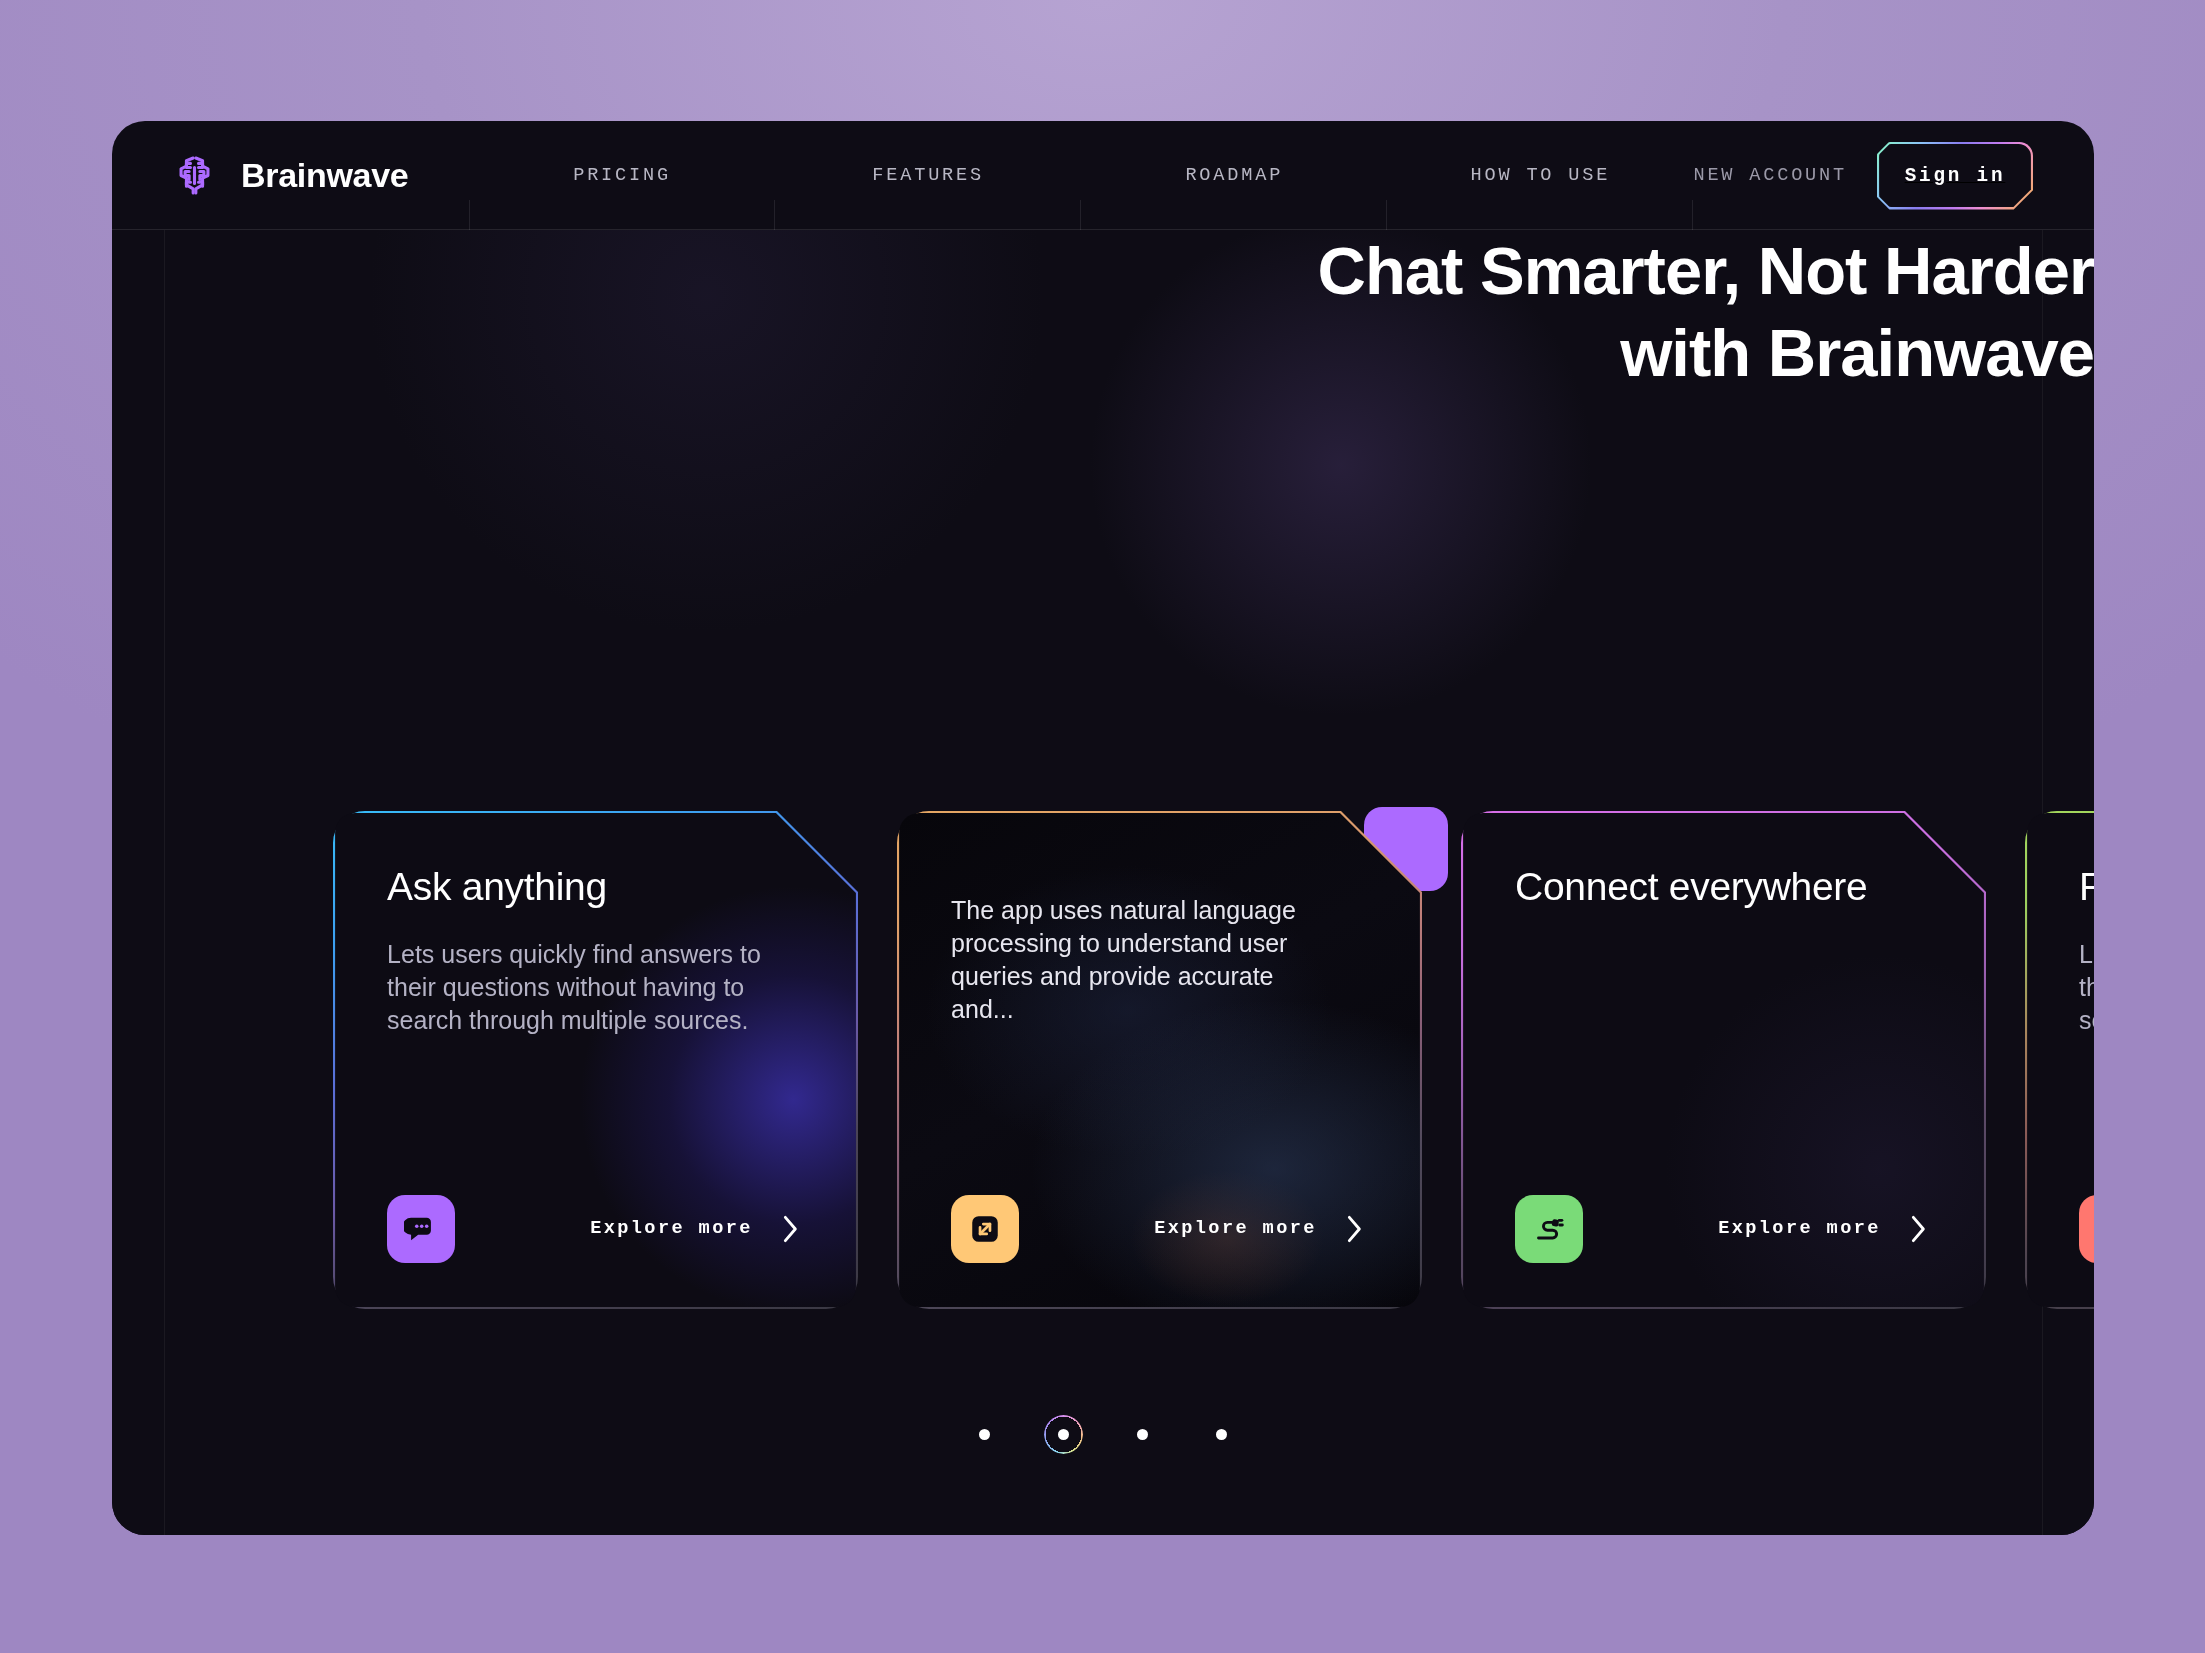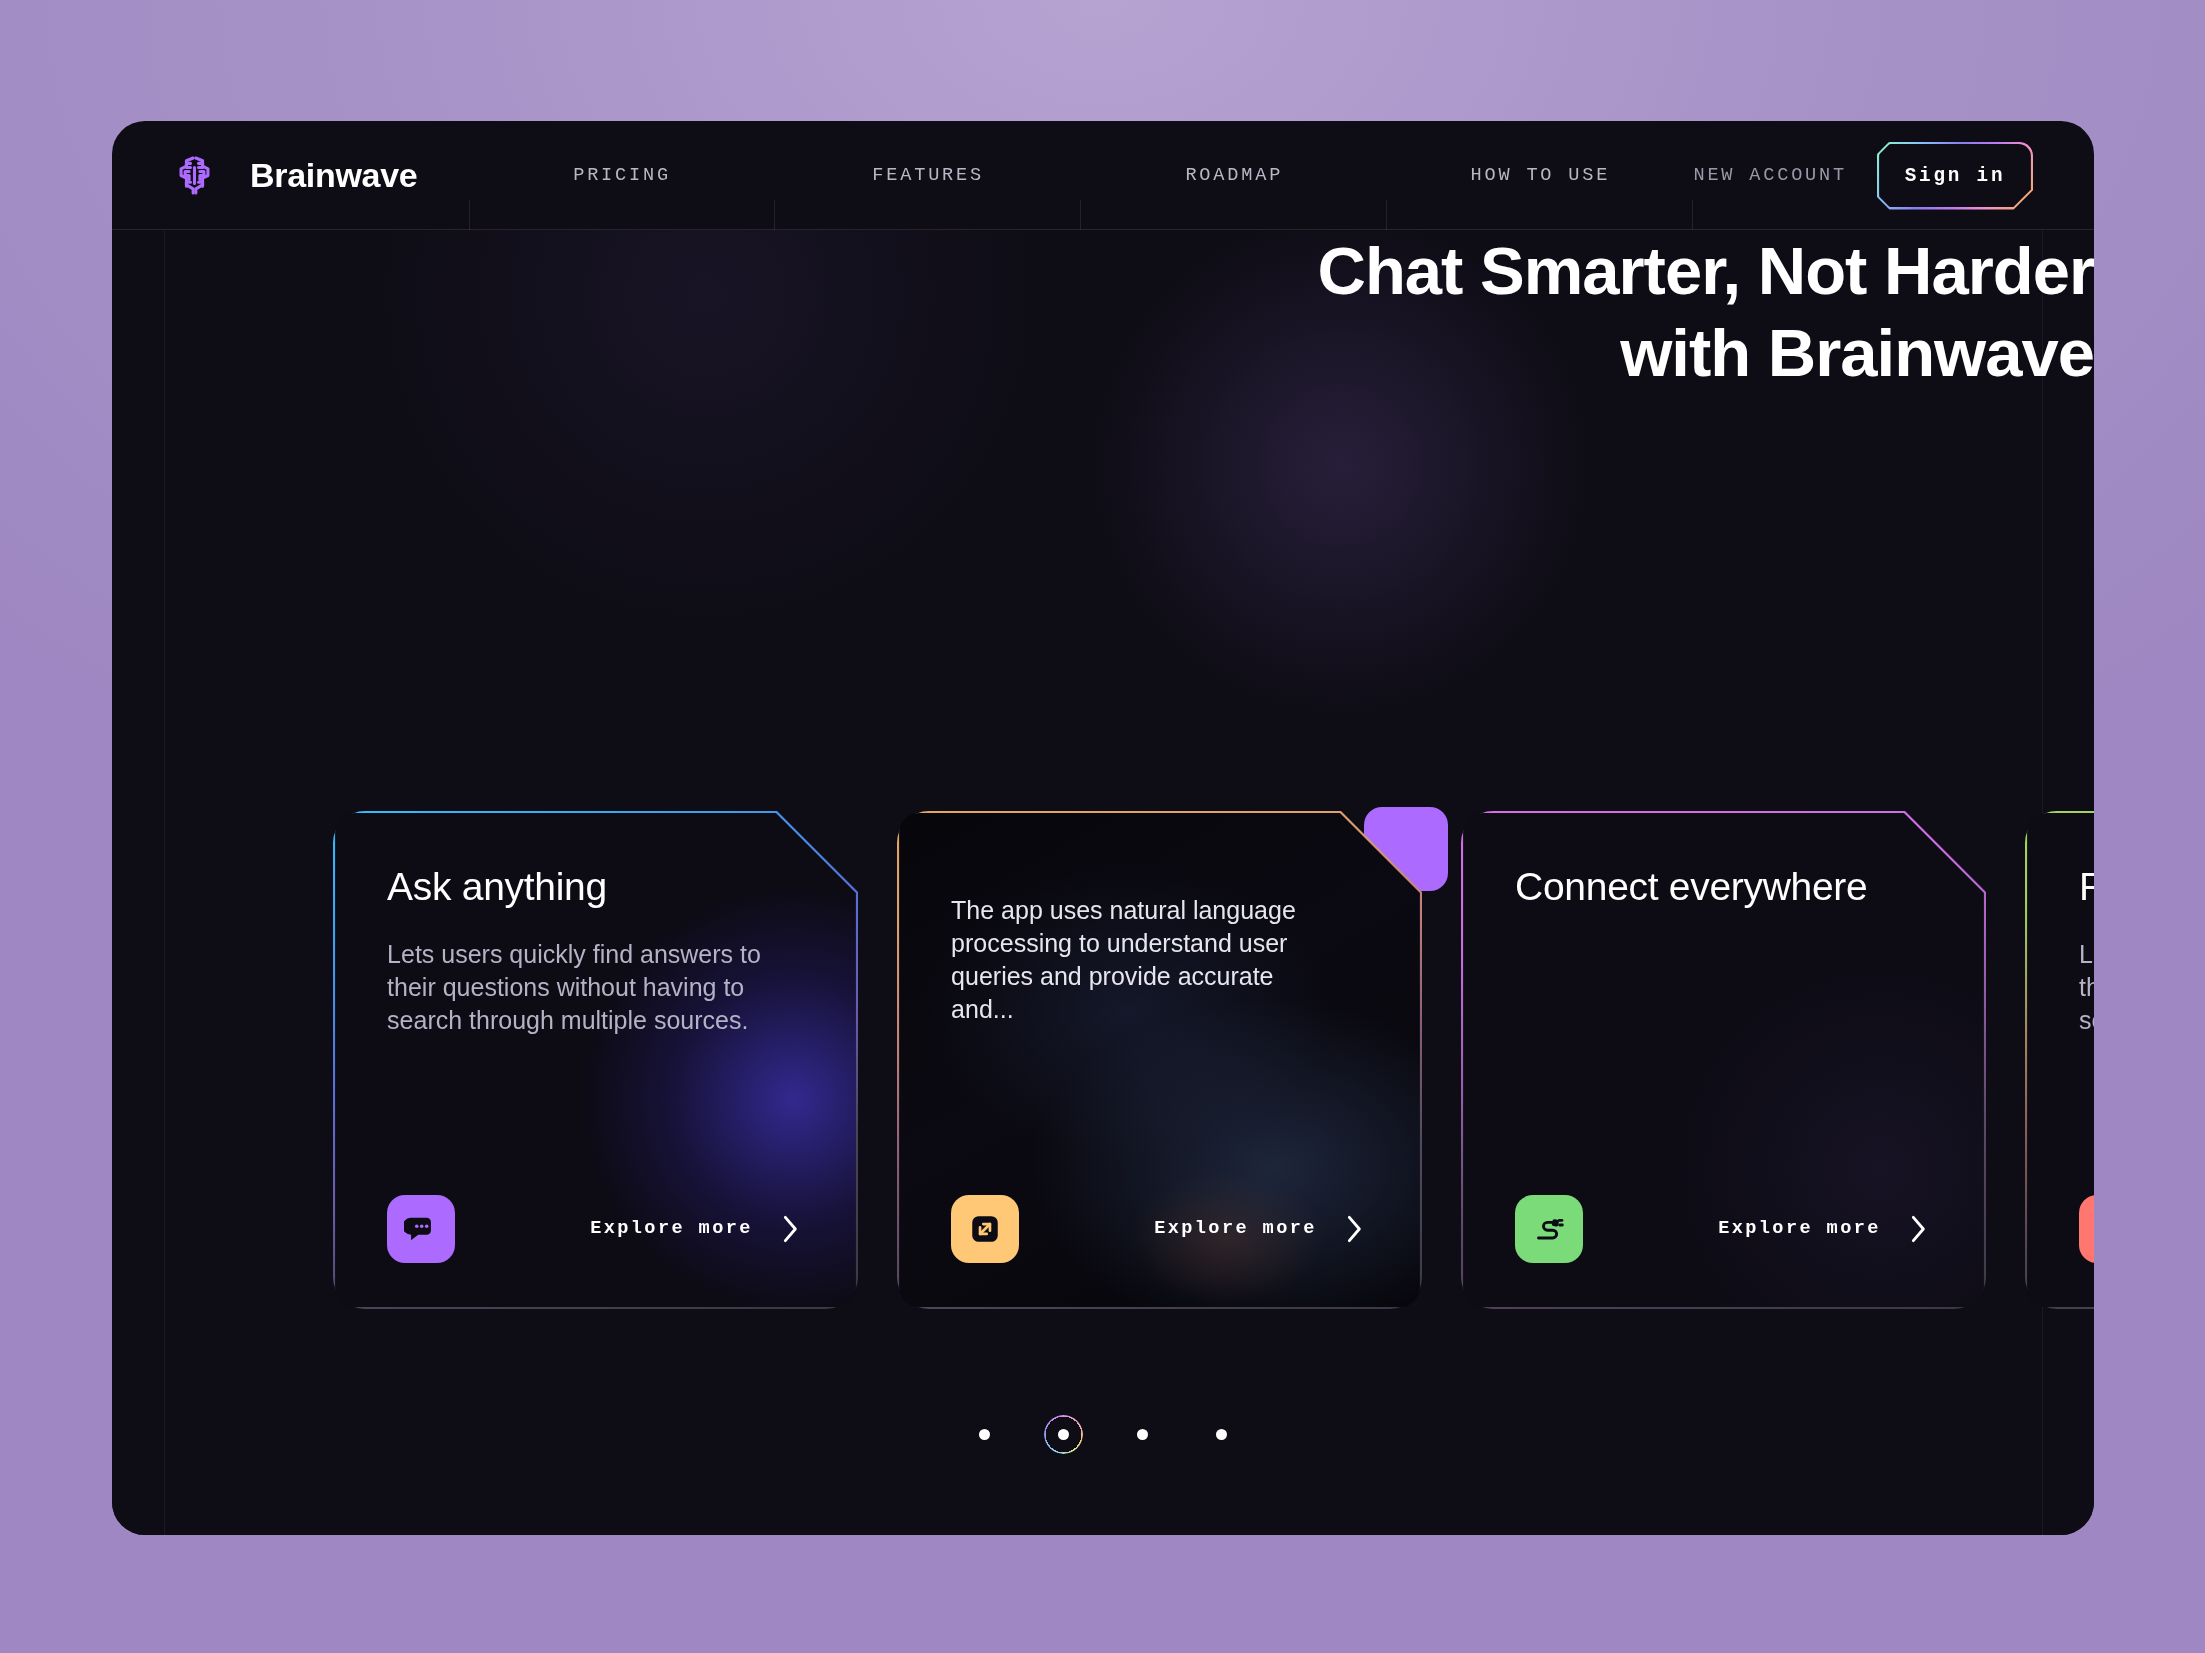--- a/index.html
+++ b/index.html
@@ -43,21 +43,21 @@
   .header-rule {
     position: absolute;
     left: 0; right: 0; bottom: 0;
     height: 1.4px;
     background: rgba(255,255,255,0.10);
   }
 
   .logo {
     display: flex;
     align-items: center;
-    gap: 34px;
+    gap: 25px;
     margin-left: 61px;
     width: 296px;
   }
   .logo-mark { width: 43px; height: 43px; display:block; flex: 0 0 auto; }
   .logo-text {
     color: #ffffff;
     font-size: 34px;
     font-weight: 700;
     letter-spacing: -0.3px;
     white-space: nowrap;
@@ -125,20 +125,21 @@
     width: 156px;
     height: 68px;
     padding: 2.1px;
     cursor: pointer;
     background: linear-gradient(125deg,
         #89f9c5 0%, #8bc2f7 22%, #8a7df0 42%,
         #c07bf0 60%, #f08fd0 74%, #f2a87a 92%, #f7c87a 100%);
     -webkit-clip-path: polygon(0 12.4px, 12.4px 0, 100% 0, 100% calc(100% - 19.3px), calc(100% - 19.3px) 100%, 12.4px 100%, 0 calc(100% - 12.4px));
     clip-path: polygon(0 12.4px, 12.4px 0, 100% 0, 100% calc(100% - 19.3px), calc(100% - 19.3px) 100%, 12.4px 100%, 0 calc(100% - 12.4px));
     border-radius: 13.8px;
+    text-decoration: underline;
   }
   .signin-inner {
     width: 100%;
     height: 100%;
     background: #0e0c15;
     -webkit-clip-path: polygon(0 11px, 11px 0, 100% 0, 100% calc(100% - 18px), calc(100% - 18px) 100%, 11px 100%, 0 calc(100% - 11px));
     clip-path: polygon(0 11px, 11px 0, 100% 0, 100% calc(100% - 18px), calc(100% - 18px) 100%, 11px 100%, 0 calc(100% - 11px));
     border-radius: 12.4px;
     display: flex;
     align-items: center;

